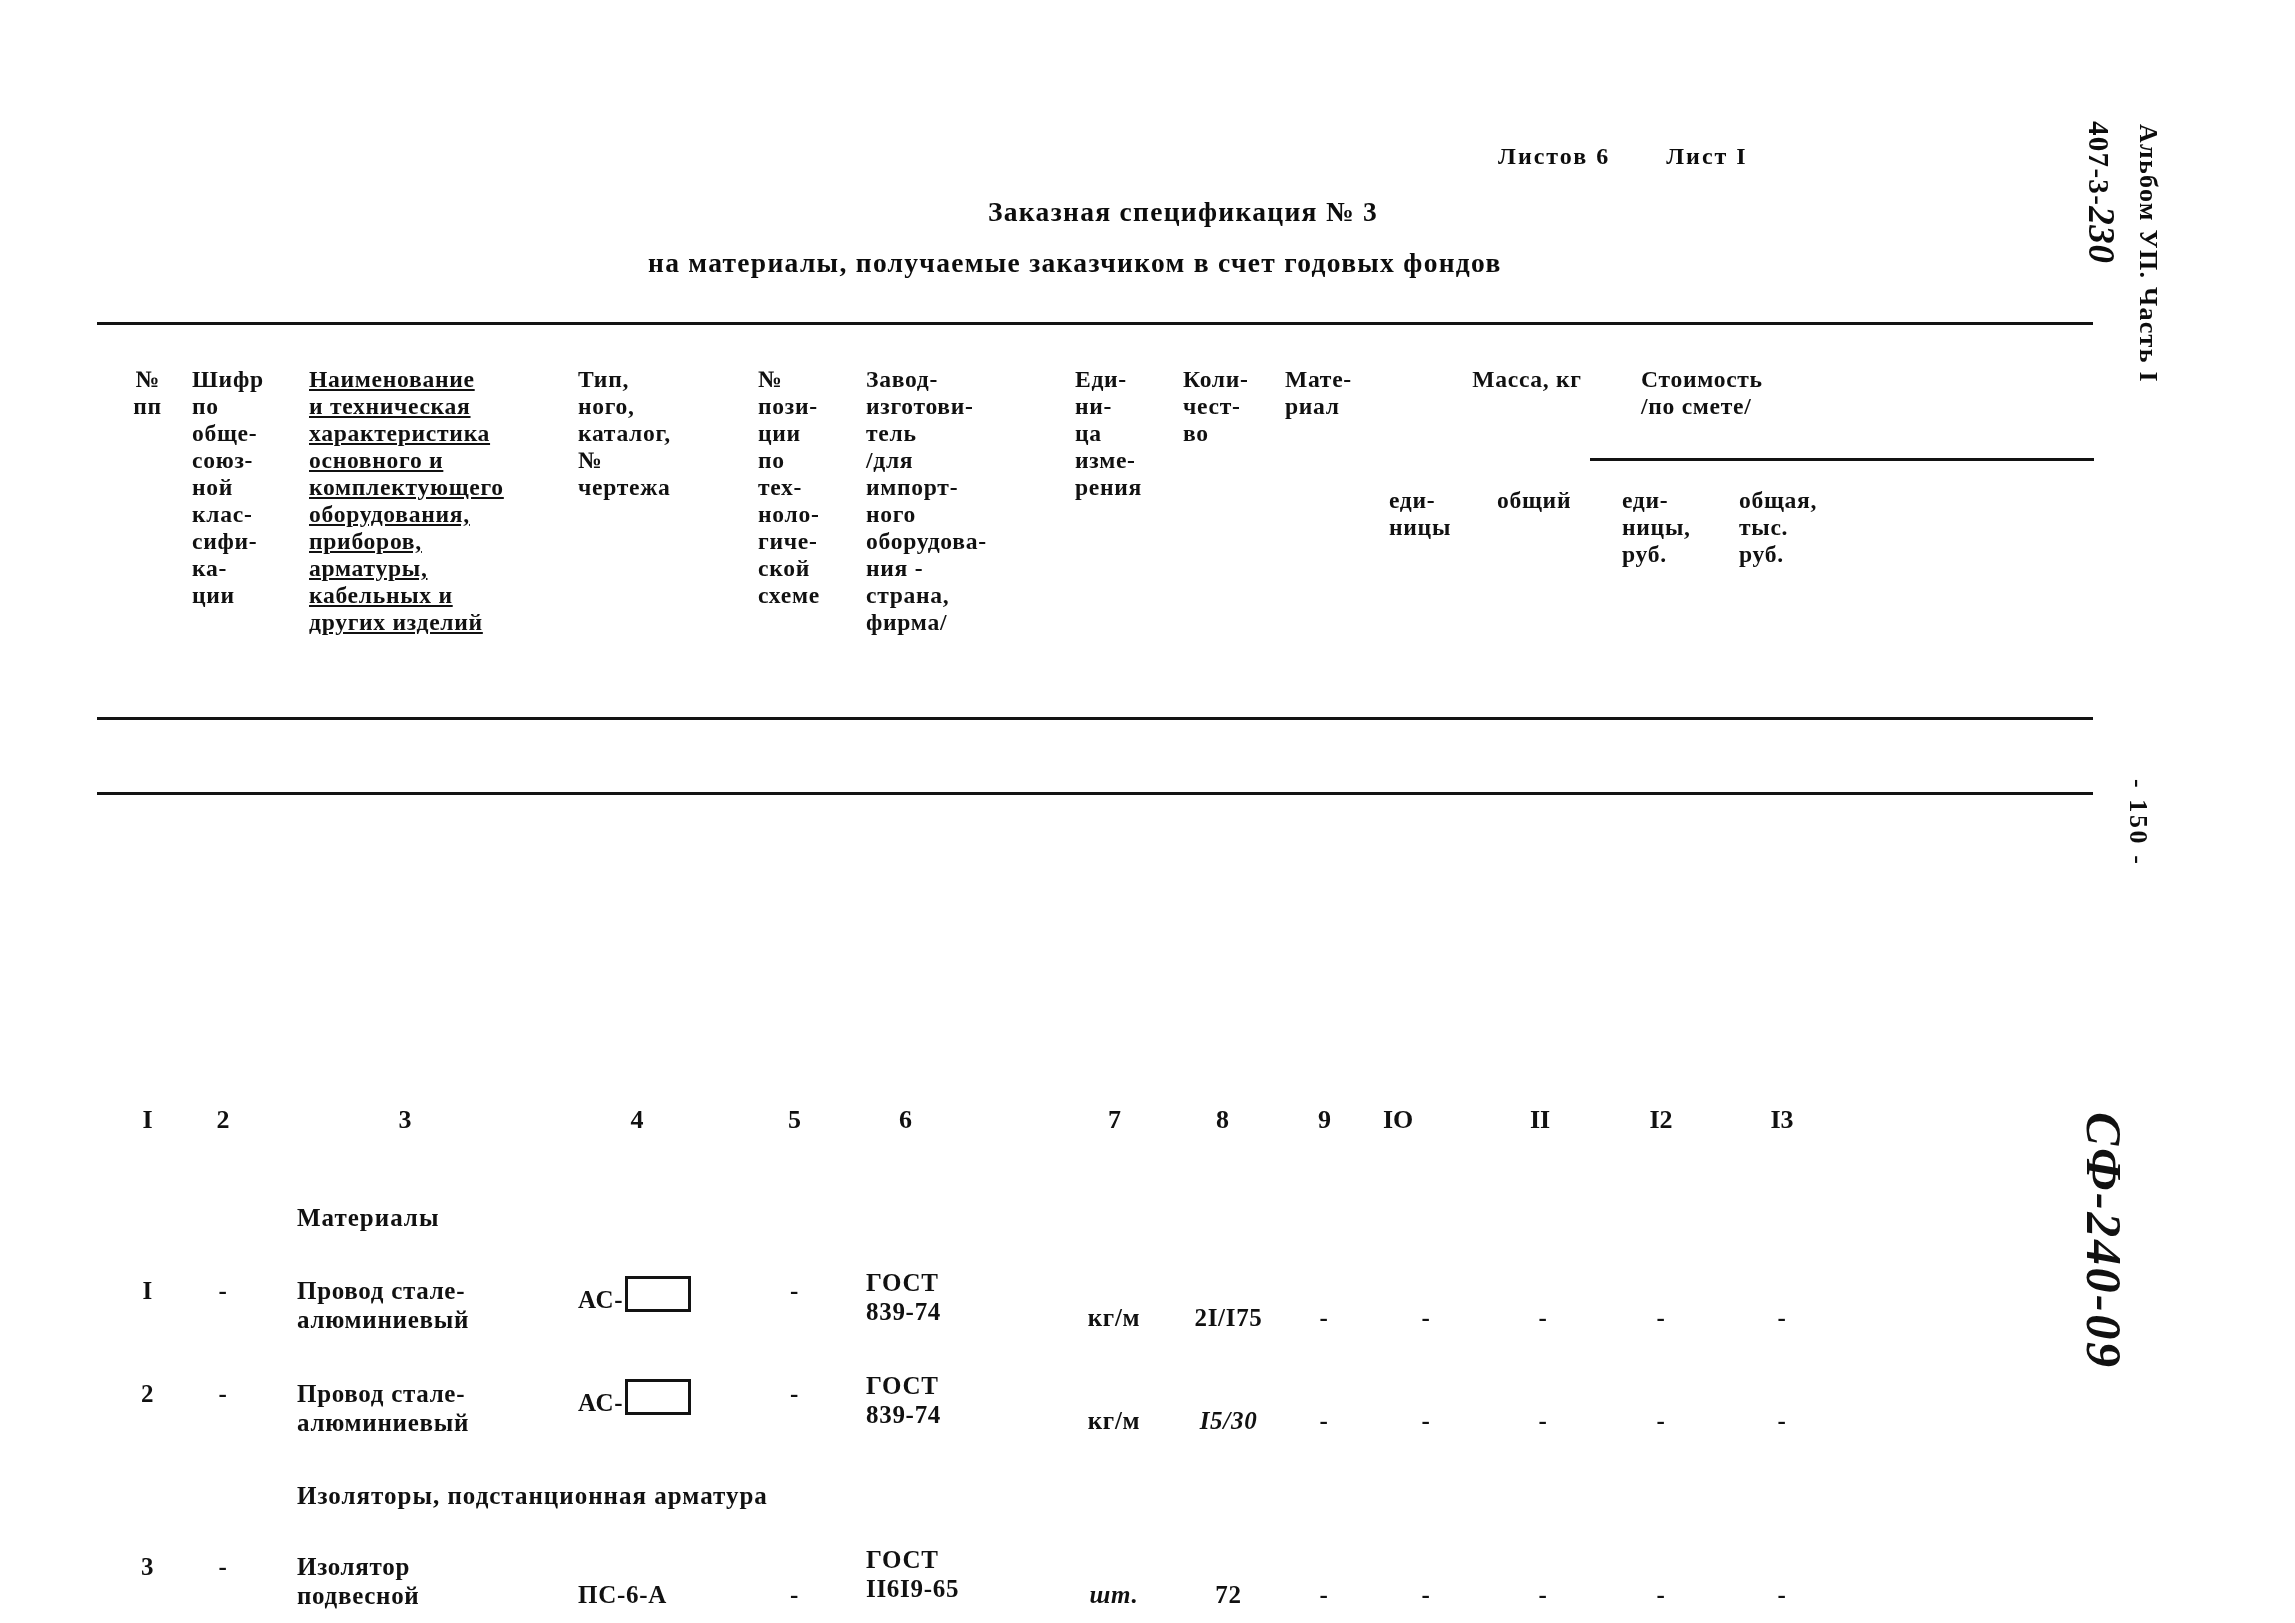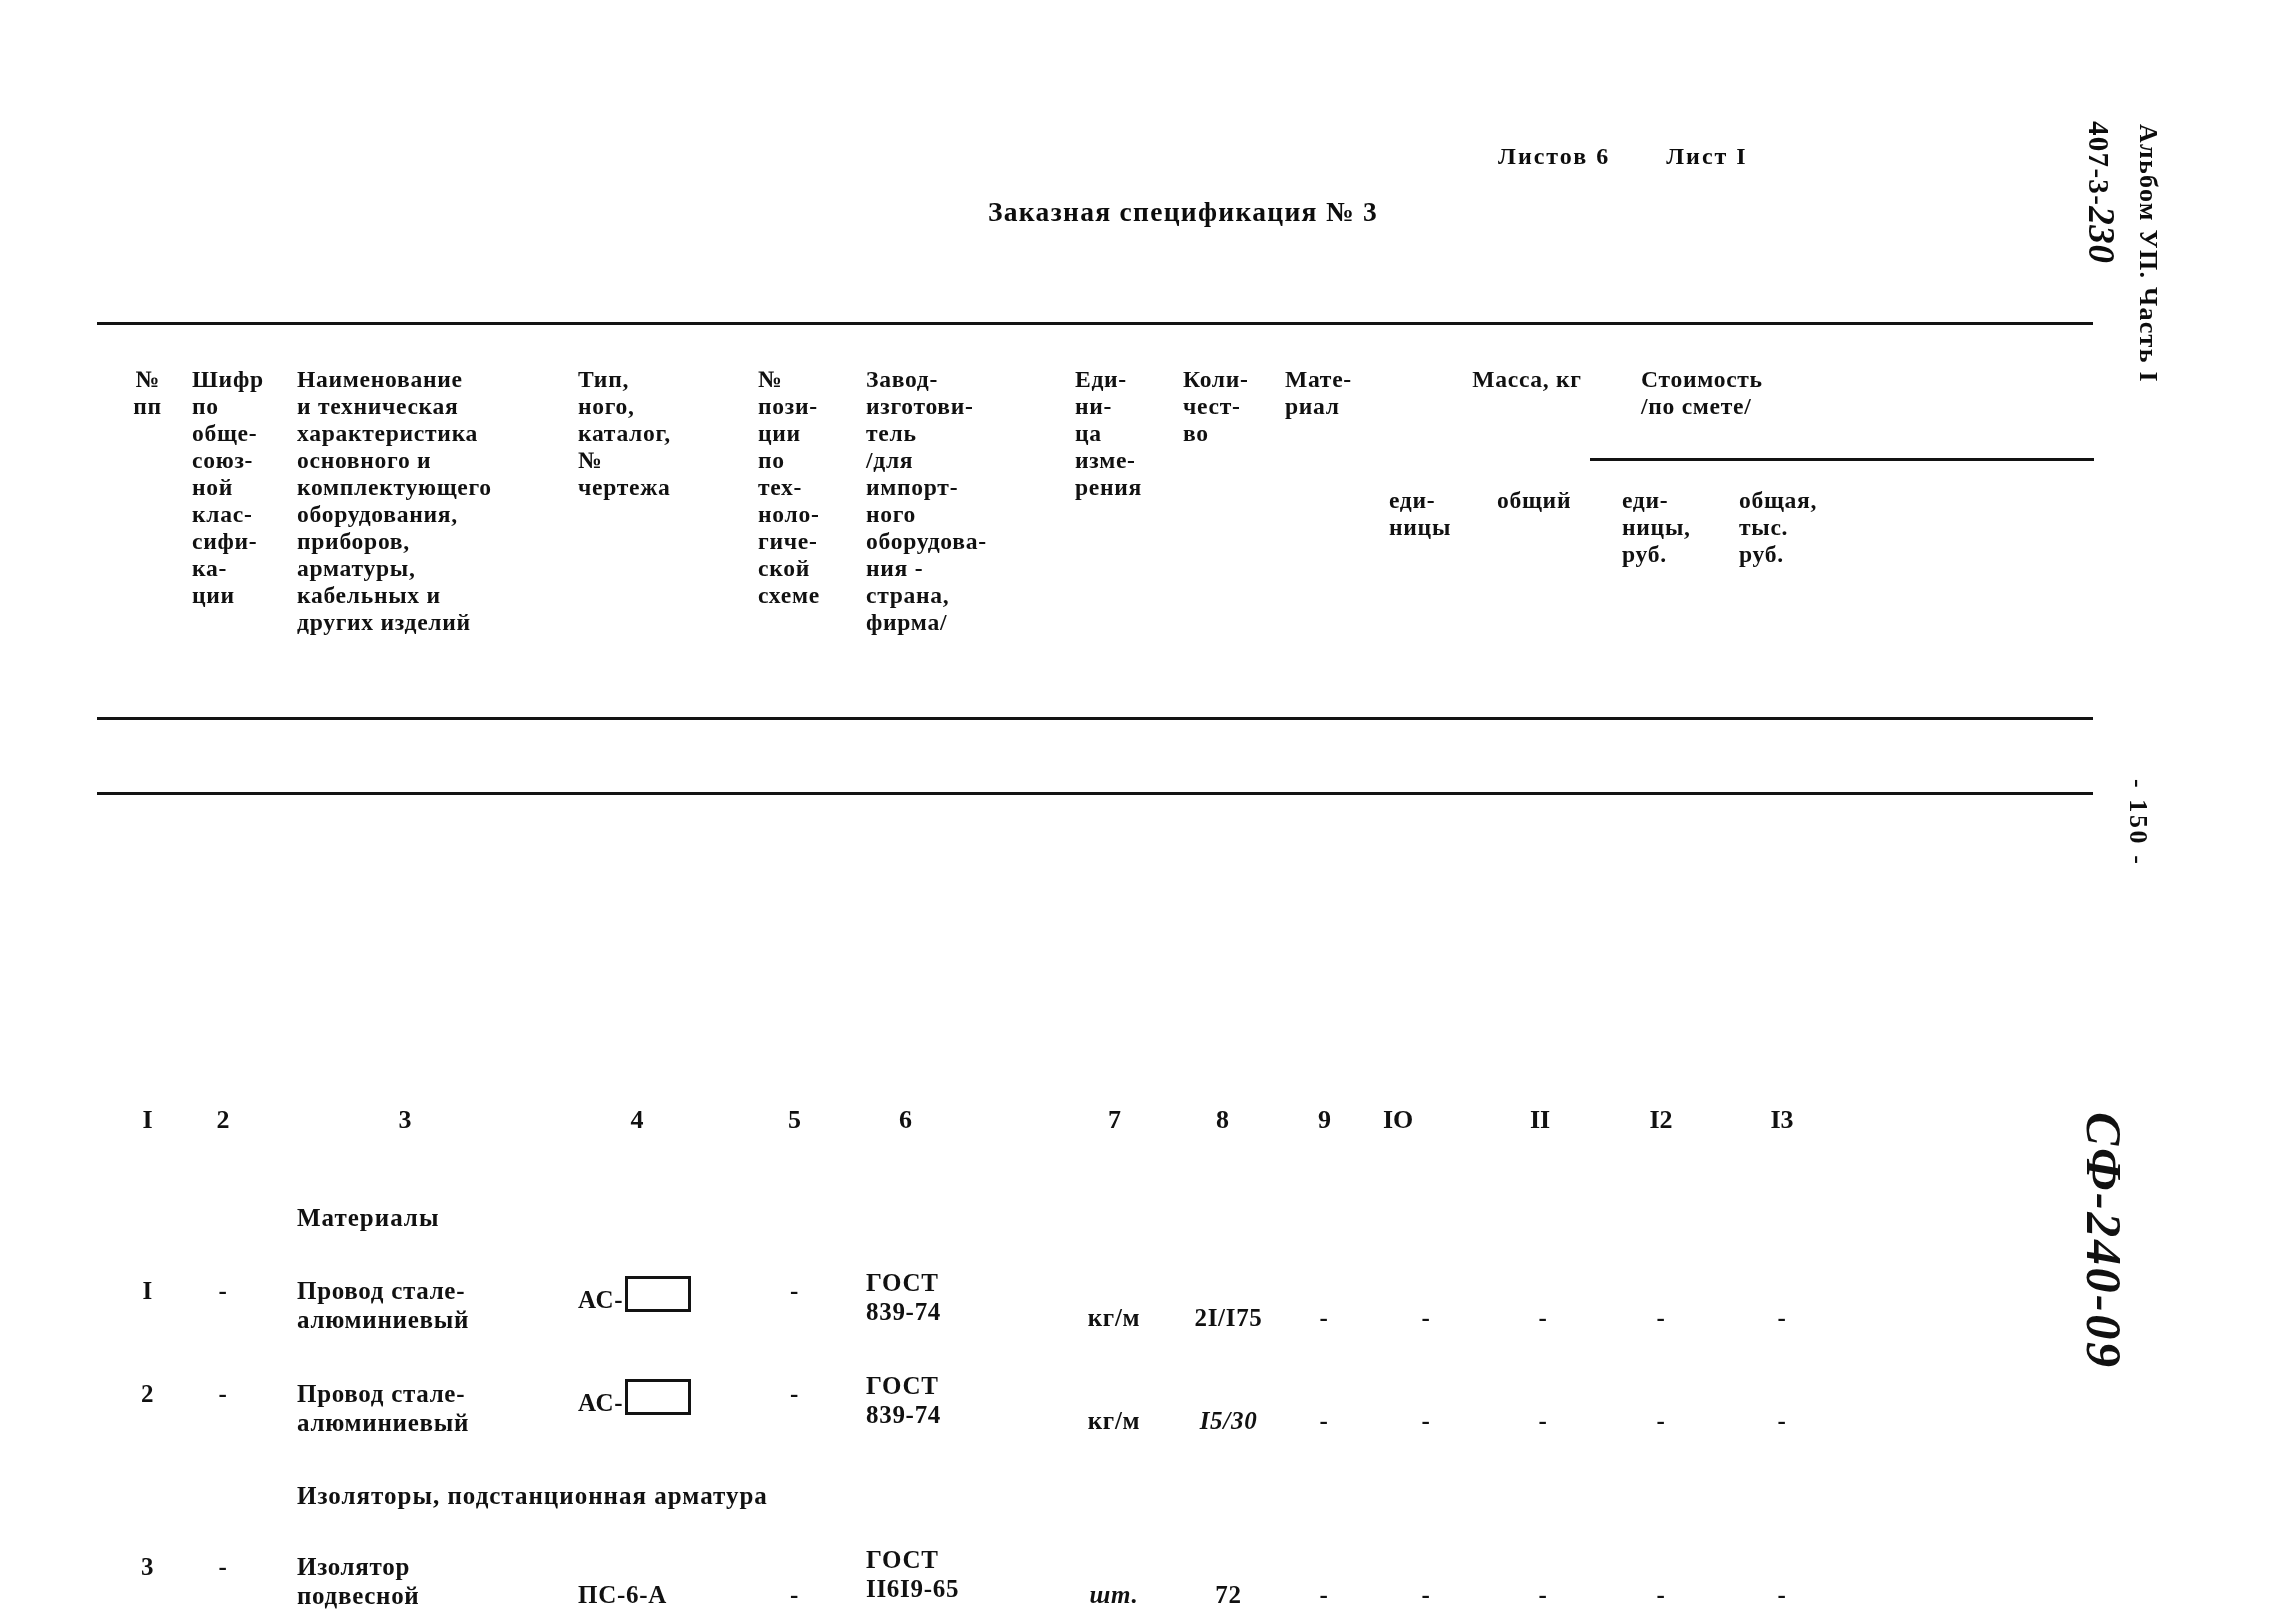--- a/index.html
+++ b/index.html
@@ -145,40 +145,41 @@
 </head>
 <body>
 
 <div id="page">
 
   <div class="sheet-line mono-ru">
     <span>Листов 6</span><span class="gap"></span><span>Лист I</span>
   </div>
 
   <div class="title-1 mono-ru">Заказная спецификация № 3</div>
+  <div class="title-2 mono-ru">на материалы, получаемые заказчиком в счет годовых фондов</div>
 
   <div class="rule med" style="left:97px;  top:322px;  width:1996px;"></div>
   <div class="rule thin" style="left:1590px; top:458px;  width:504px;"></div>
   <div class="rule med" style="left:97px;  top:717px; width:1996px;"></div>
   <div class="rule thin" style="left:97px;  top:792px; width:1996px;"></div>
 
   <div class="tbl">
 
     <div class="hcell" style="left:19.6px;  top:0;   width:62px;  text-align:center;">№
 пп</div>
     <div class="hcell" style="left:95px; top:0;   width:98px;">Шифр
 по
 обще-
 союз-
 ной
 клас-
 сифи-
 ка-
 ции</div>
-    <div class="hcell" style="left:200px; top:0;   width:216px;">Наименование
+    <div class="hcell" style="left:212px; top:0;   width:216px;text-decoration:underline;">Наименование
 и техническая
 характеристика
 основного и
 комплектующего
 оборудования,
 приборов,
 арматуры,
 кабельных и
 других изделий</div>
     <div class="hcell" style="left:481px; top:0;   width:157px;">Тип,

